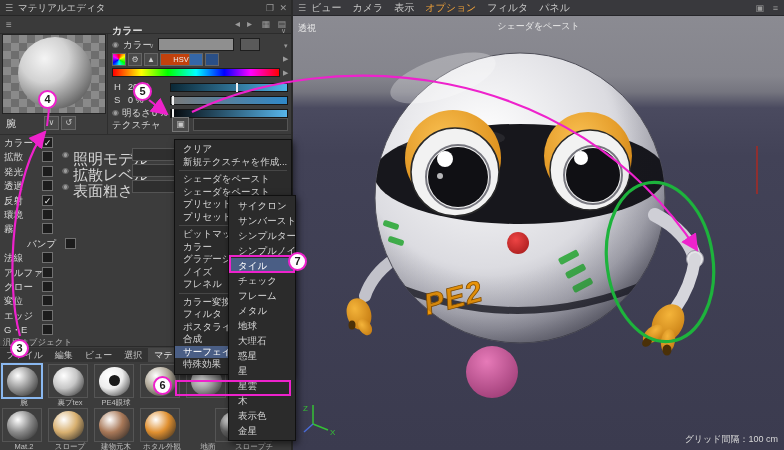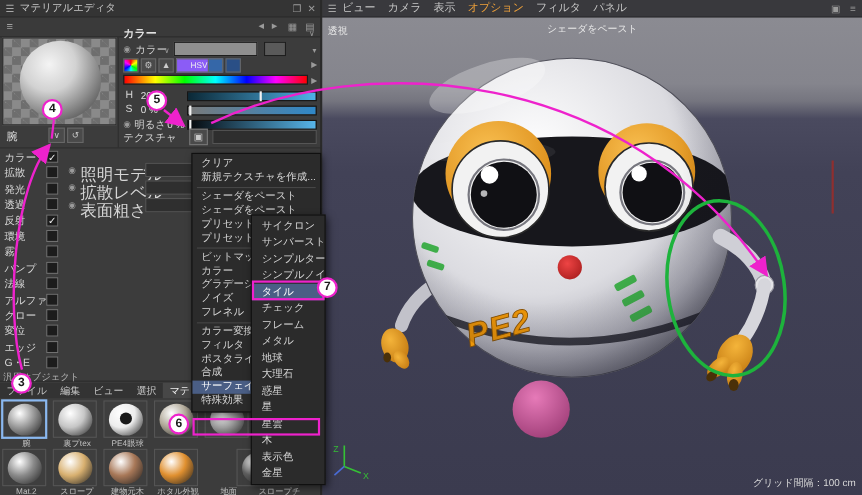--- a/index.html
+++ b/index.html
@@ -38,21 +38,21 @@
   
   .sec-label{position:absolute;left:112px;top:24px;font-size:10px;font-weight:bold;color:#e2e2e2;}
   .caret{position:absolute;color:#9a9a9a;font-size:7px;}
   .radio{position:absolute;color:#9a9a9a;font-size:8px;}
   .clabel{position:absolute;font-size:9.5px;color:#d6d6d6;white-space:nowrap;}
   .cval{position:absolute;font-size:9px;color:#e0e0e0;white-space:nowrap;}
   .swatch{position:absolute;left:158px;top:38px;width:76px;height:13px;background:#8f8f8f;border:1px solid #1e1e1e;}
   .chip{position:absolute;left:240px;top:38px;width:20px;height:13px;background:#5a5a5a;border:1px solid #1e1e1e;}
   .cbtn{position:absolute;top:53px;width:14px;height:13px;background:#4a4a4a;border:1px solid #666;color:#ccc;font-size:8px;line-height:11px;text-align:center;}
   .cbtn.wheel{background:conic-gradient(#f00,#ff0,#0f0,#0ff,#00f,#f0f,#f00);}
-  .cbtn.hsv{width:42px;background:#8b5cf6;color:#eee;font-size:7.5px;}
+  .cbtn.hsv{width:42px;background:#c2410c;color:#eee;font-size:7.5px;}
   .cbtn.blue1{background:#3567a8;} .cbtn.blue2{background:#2a4f86;}
   .rainbow{position:absolute;left:112px;top:68px;width:168px;height:9px;border:1px solid #1c1c1c;
     background:linear-gradient(90deg,#f00,#ff0 17%,#0f0 33%,#0ff 50%,#00f 67%,#f0f 83%,#f00);}
   .slider{position:absolute;height:9px;border:1px solid #151515;}
   .slider .notch{position:absolute;top:-1px;width:2px;height:9px;background:#f2f2f2;}
   .sl-h{background:linear-gradient(90deg,#0b2836,#4fb3e8);}
   .sl-s{background:linear-gradient(90deg,#7a7a7a,#2f88c8);}
   .sl-v{background:linear-gradient(90deg,#05070a,#57b5ea);}
   .texbtn{position:absolute;left:172px;top:117px;width:17px;height:15px;background:#4a4a4a;border:1px solid #777;color:#c8c8c8;font-size:9px;line-height:13px;text-align:center;}
   .texslot{position:absolute;left:193px;top:118px;width:95px;height:13px;background:#2e2e2e;border:1px solid #555;}
@@ -164,21 +164,21 @@
           <div class="prop-check">✓</div>
         </div>
         <div class="prop-row" style="top: 72px;">
           <div class="prop-label">環境</div>
           <div class="prop-check"></div>
         </div>
         <div class="prop-row" style="top: 86.4px;">
           <div class="prop-label">霧</div>
           <div class="prop-check"></div>
         </div>
-        <div class="prop-row" style="top: 100.8px;">
+        <div class="prop-row" style="top: 100.8px; margin-left: 23px;">
           <div class="prop-label">バンプ</div>
           <div class="prop-check"></div>
         </div>
         <div class="prop-row" style="top: 115.2px;">
           <div class="prop-label">法線</div>
           <div class="prop-check"></div>
         </div>
         <div class="prop-row" style="top: 129.6px;">
           <div class="prop-label">アルファ</div>
           <div class="prop-check"></div>

